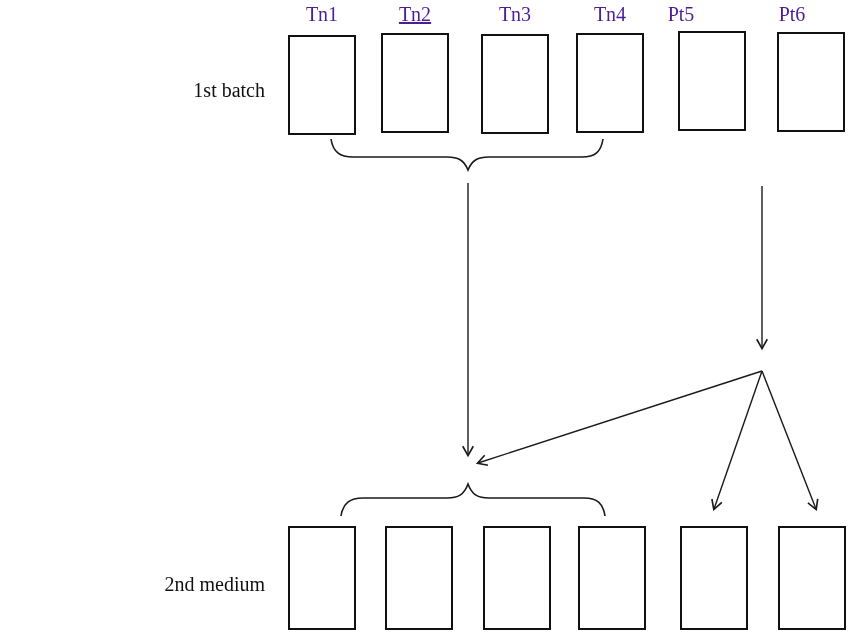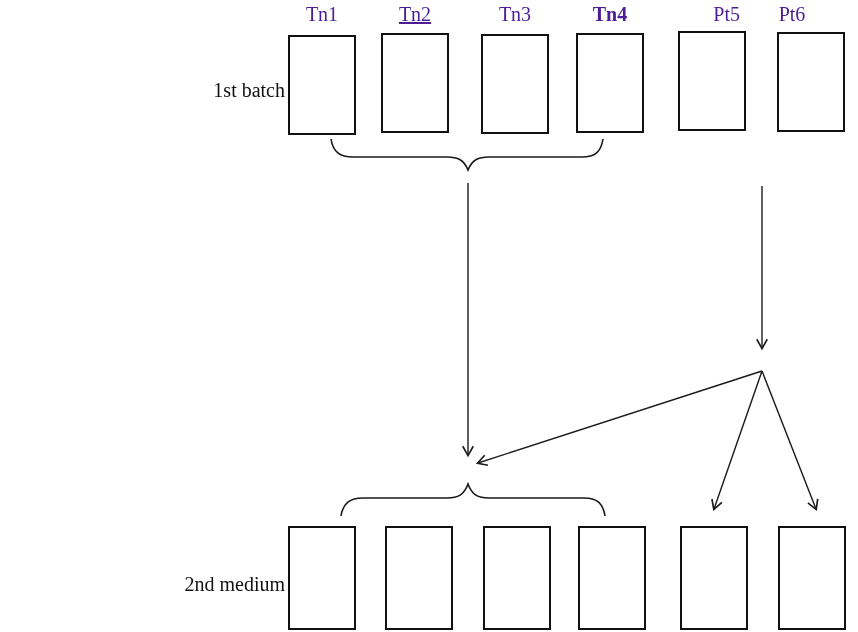--- a/index.html
+++ b/index.html
@@ -14,21 +14,20 @@
     height: 632px;
     background: #ffffff;
     overflow: hidden;
     color: #111111;
   }
   .side-label {
     position: absolute;
     font-size: 20px;
     color: #111111;
     white-space: nowrap;
-    margin-left: 20px;
   }
   .row1-label  { top: 79px;  left: 0; width: 265px; text-align: right; }
   .row2-label  { top: 573px; left: 0; width: 265px; text-align: right; }
   .sep-label   { top: 360px; left: 0; width: 272px; text-align: center; line-height: 27px; }
   .sep-label .line1 { text-align: right; padding-right: 4px; }
   .box {
     position: absolute;
     width: 64px;
     height: 96px;
     border: 2px solid #111111;
@@ -61,22 +60,22 @@
 <div class="diagram">
 
   <div class="side-label row1-label">1st batch</div>
 
 
   <div class="side-label row2-label">2nd medium</div>
 
   <div class="box-label" style="left:288px;">Tn1</div>
   <div class="box-label" style="left:381px;text-decoration:underline;">Tn2</div>
   <div class="box-label" style="left:481px;">Tn3</div>
-  <div class="box-label" style="left:576px;font-weight:bold;">Tn4</div>
-  <div class="box-label" style="left:672px;text-align:right;">Pt5</div>
+  <div class="box-label" style="left:576px;">Tn4</div>
+  <div class="box-label" style="left:647px;">Pt5</div>
   <div class="box-label" style="left:758px;">Pt6</div>
 
   <div class="box" style="left:288px; top:35px;"></div>
   <div class="box" style="left:381px; top:33px;"></div>
   <div class="box" style="left:481px; top:34px;"></div>
   <div class="box" style="left:576px; top:33px;"></div>
   <div class="box" style="left:678px; top:31px;"></div>
   <div class="box" style="left:777px; top:32px;"></div>
 
   <div class="box" style="left:288px; top:526px; height:100px;"></div>

